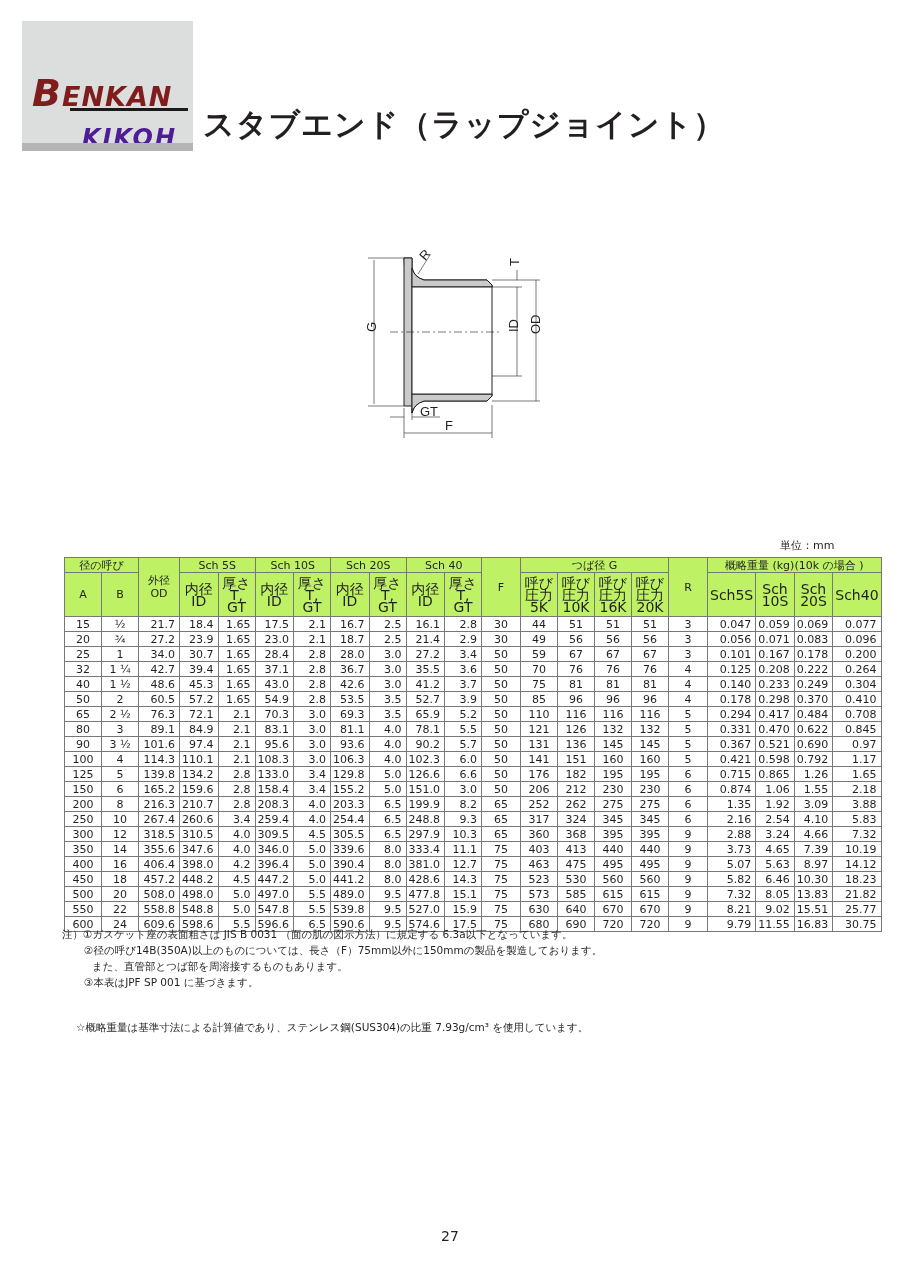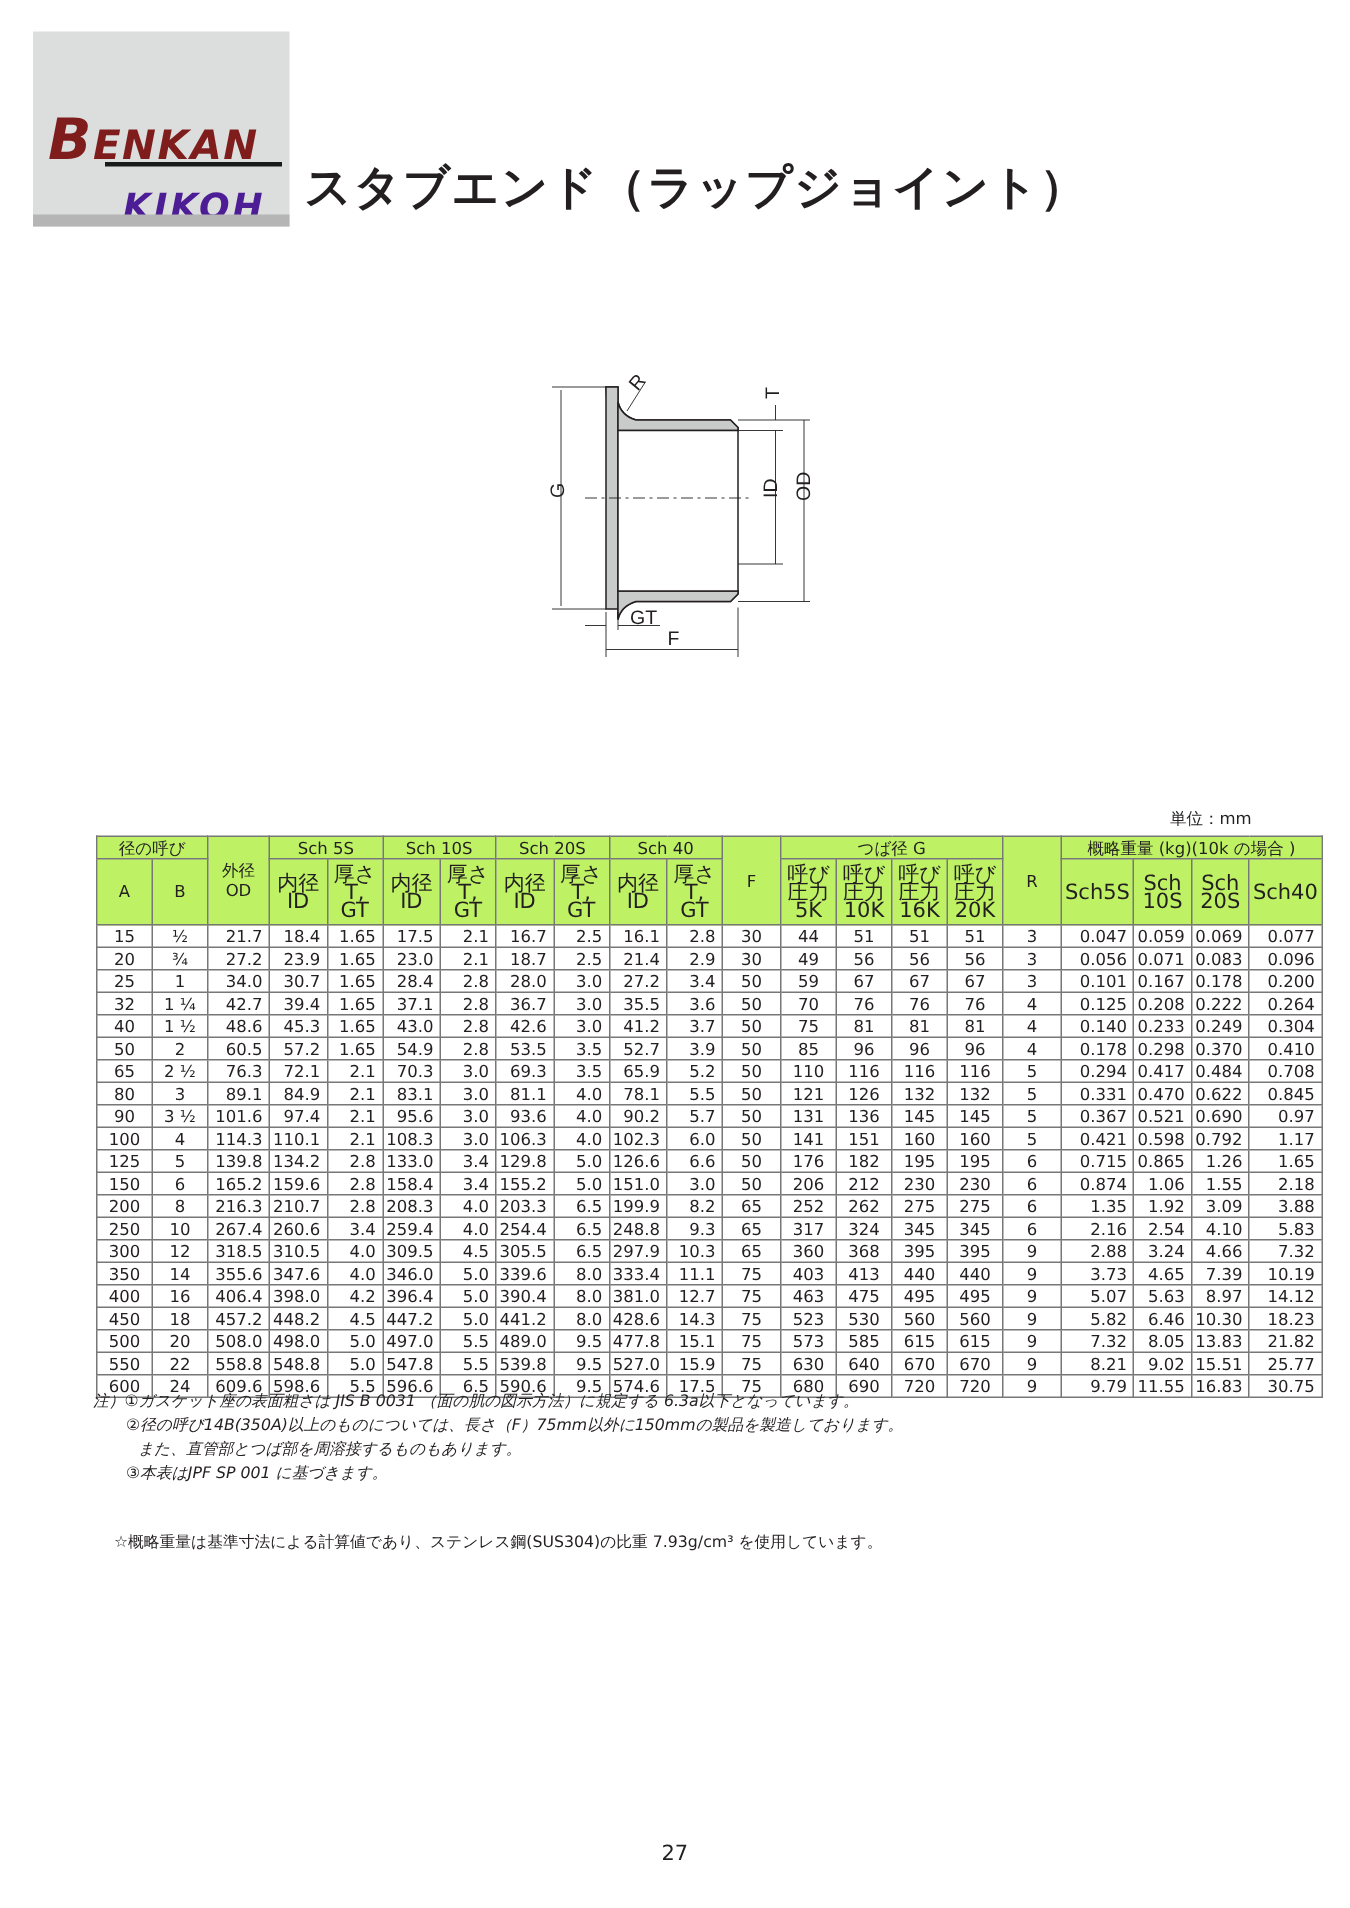--- a/index.html
+++ b/index.html
@@ -13,21 +13,21 @@
   .logo-l2{position:absolute;left:50px;top:45px;font-weight:bold;font-style:italic;font-size:24px;letter-spacing:2px;color:#4c1d95;}
   .title{position:absolute;left:203px;top:104px;font-size:31px;font-weight:bold;color:#231f20;letter-spacing:1px;}
   .diagram{position:absolute;left:350px;top:240px;width:220px;height:200px;}
   .unit{position:absolute;left:780px;top:538px;font-size:11px;}
   table.spec{position:absolute;left:64px;top:557px;border-collapse:collapse;font-size:11px;font-family:"DejaVu Sans",sans-serif;}
   table.spec th,table.spec td{border:1px solid #777;padding:0 2px;text-align:center;height:14px;line-height:13px;font-weight:normal;}
   table.spec thead th{background:#bef264;}
   table.spec td.r{text-align:right;padding-right:4px;}
   table.spec thead th.small{font-size:14px;line-height:12px;}
   .notes{position:absolute;left:62px;top:926px;font-size:10.5px;line-height:16px;}
-  .notes div{white-space:nowrap;font-style:italic;}
+  .notes div{white-space:nowrap;}
   .notes .ind{padding-left:22px;}
   .notes .ind2{padding-left:30px;}
   .star{position:absolute;left:76px;top:1001px;font-size:10.5px;margin-top:20px;}
   .pagenum{position:absolute;left:441px;top:1228px;font-size:14px;}
 </style>
 </head>
 <body>
 
 <div class="logo-box">
   <div class="logo-text">

